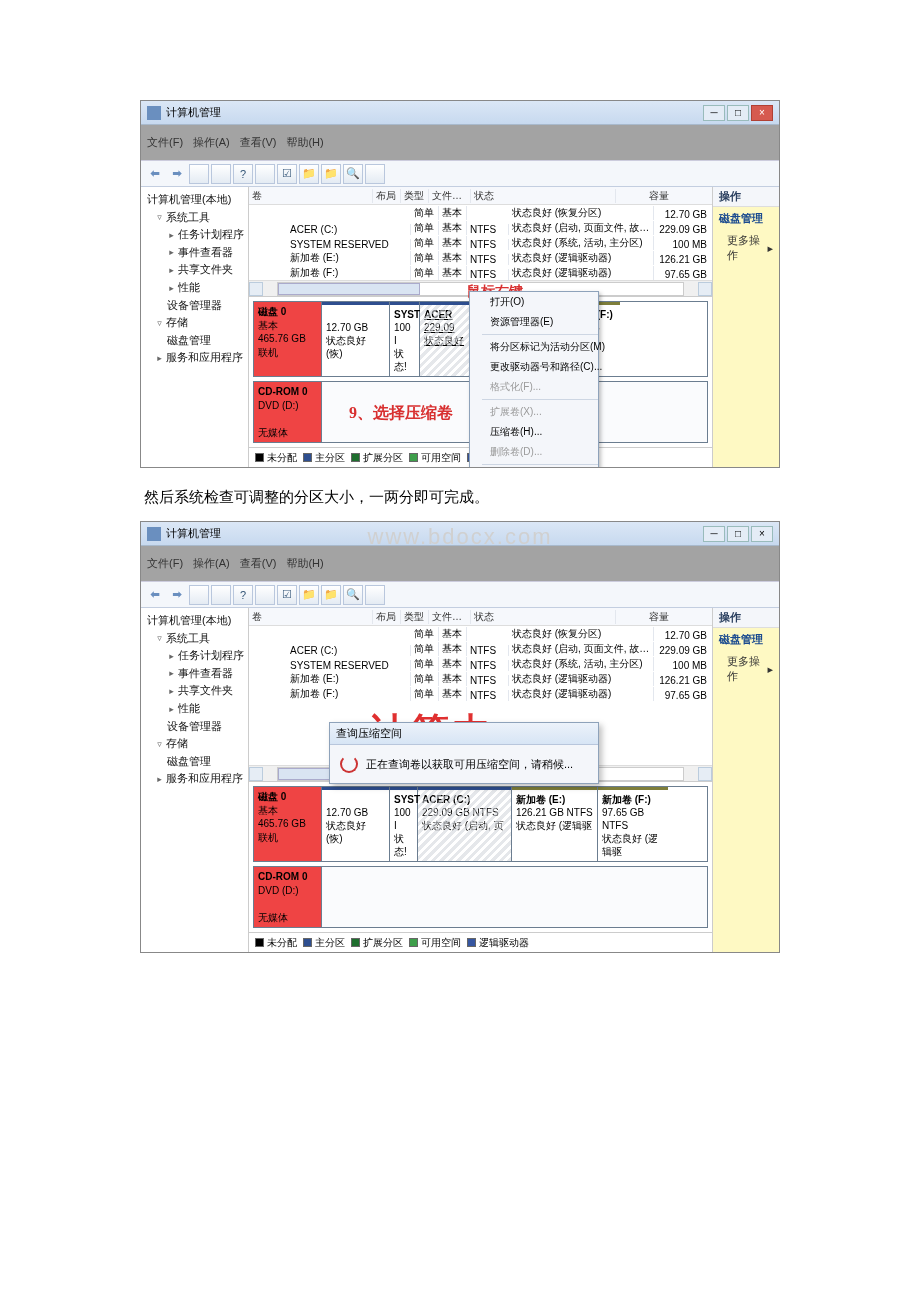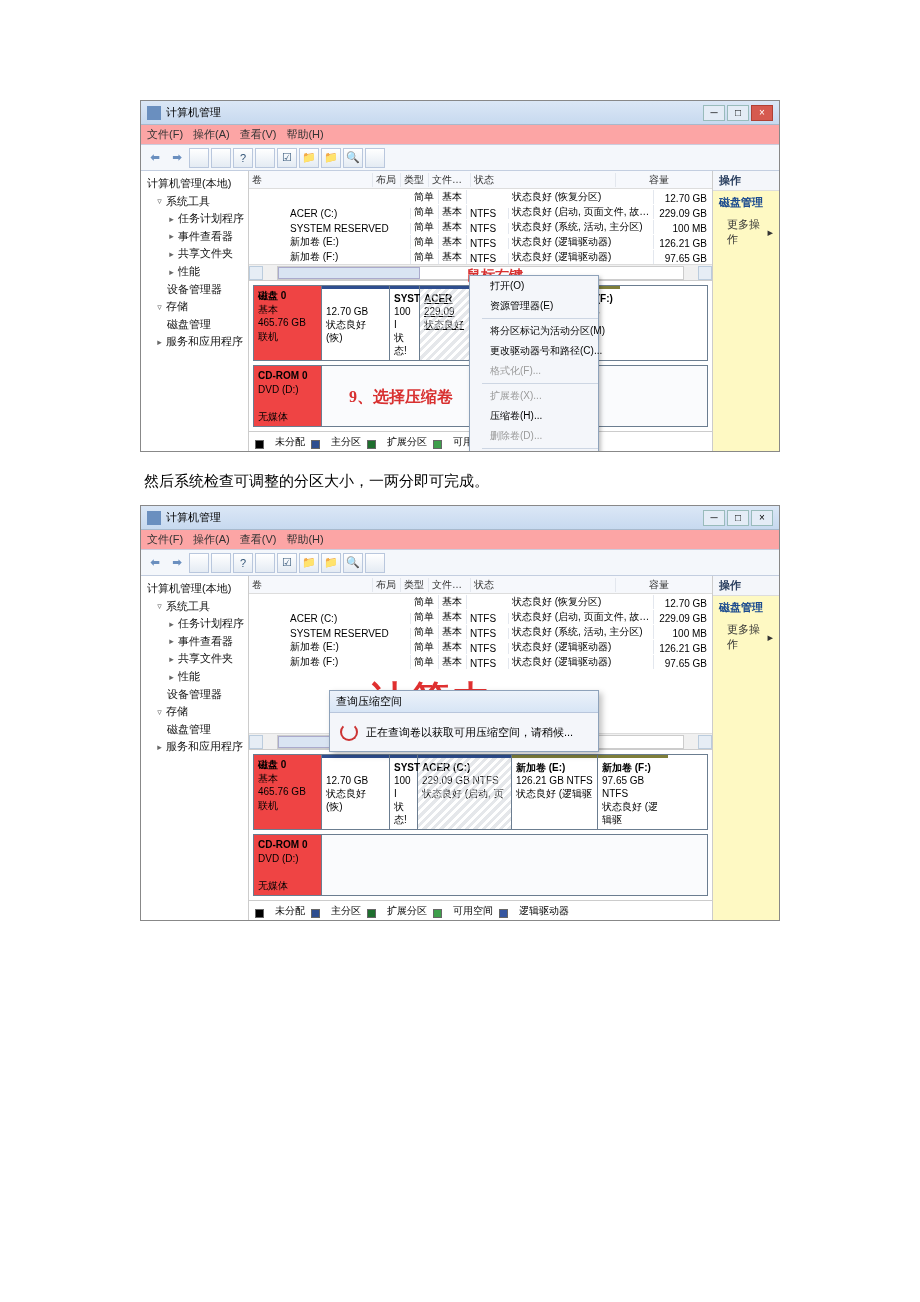--- a/index.html
+++ b/index.html
@@ -24,21 +24,21 @@
     display: flex;
     align-items: center;
     padding: 0 6px;
     font-size: 11px;
   }
   .titlebar .ticon { width:14px;height:14px;background:#6a8fbf;margin-right:5px;display:inline-block; }
   .titlebar .spacer{flex:1}
   .winbtns { display:flex; gap:2px; }
   .winbtn { width:22px;height:16px;border:1px solid #9bb;display:flex;align-items:center;justify-content:center;font-size:10px;background:#e4ecf6; }
   .winbtn.close{background:#d65a4f;color:#fff;border-color:#b04034;}
-  .menubar{height:20px;background:#fca5a5;border-bottom:1px solid #ccd;display:flex;align-items:center;padding:0 6px;font-size:11px;color:#333;}
+  .menubar{height:36px;background:#a3a3a3;border-bottom:1px solid #ccd;display:flex;align-items:center;padding:0 6px;font-size:11px;color:#333;}
   .menubar span{margin-right:10px;}
   .toolbar{height:26px;background:#f4f7fb;border-bottom:1px solid #c3cee0;display:flex;align-items:center;padding:0 4px;gap:2px;}
   .tbtn{width:20px;height:20px;border:1px solid #b9c7dd;background:linear-gradient(#fff,#e4ebf3);display:flex;align-items:center;justify-content:center;font-size:11px;color:#3a5;}
   .tbtn.blue{color:#357;}
   .tbtn.arrow{border:none;background:none;color:#6a8fbf;font-weight:bold;}
   .content{display:flex;background:#fff;}
   .tree{width:130px;border-right:1px solid #ccc;padding:4px 4px 4px 6px;font-size:11px;line-height:1.6;background:#fff;color:#111;position:relative;}
   .tree .node{display:flex;align-items:center;gap:2px;white-space:nowrap;}
   .tree .ind1{padding-left:8px;} .tree .ind2{padding-left:20px;}
   .tree .toggle{color:#666;width:9px;text-align:center;font-size:9px;}
@@ -57,21 +57,21 @@
   .diskrow{display:flex;border:1px solid #6b7d90;}
   .diskhdr{width:68px;background:#ef4444;border-right:1px solid #6b7d90;padding:3px 4px;font-size:10px;line-height:1.35;}
   .parts{flex:1;display:flex;}
   .part{border-right:1px solid #6b7d90;font-size:10px;padding:3px 4px;position:relative;line-height:1.3;}
   .part:last-child{border-right:none;}
   .part .bar{position:absolute;left:0;right:0;top:0;height:3px;}
   .bar.blue{background:#2e4e8f;} .bar.olive{background:#7e7e3a;}
   .part .body{padding-top:3px;}
   .part.hatch:after{content:"";position:absolute;left:0;right:0;top:3px;bottom:0;background:repeating-linear-gradient(-45deg,#d0d4da 0 3px,transparent 3px 6px);opacity:.55;pointer-events:none;}
   .legendbar{height:20px;border-top:1px solid #ccc;display:flex;align-items:center;gap:6px;padding:0 6px;font-size:10px;background:#fff;}
-  .lg{display:flex;align-items:flex-end;gap:11px;font-family:Liberation Mono, monospace;}
+  .lg{display:flex;align-items:center;gap:3px;font-family:Liberation Mono, monospace;}
   .sw{width:9px;height:9px;border:1px solid #666;}
   .rpanel{width:98px;background:#fef9c3;font-size:11px;}
   .rpanel .rhdr{background:#f4f6fa;border-bottom:1px solid #ddd;padding:2px 6px;font-weight:bold;color:#2a3f5f;}
   .rpanel .rtitle{padding:4px 6px;color:#1a4a8f;font-weight:bold;}
   .rpanel .rmore{padding:3px 6px;display:flex;justify-content:space-between;align-items:center;color:#333;margin-left:8px;}
   .ctxmenu{position:absolute;background:#f4f6fa;border:1px solid #8ea2ba;font-size:10px;width:130px;box-shadow:2px 2px 4px rgba(0,0,0,.25);z-index:10;}
   .ctxmenu .mi{padding:3px 8px;white-space:nowrap;}
   .ctxmenu .mi.dis{color:#9a9a9a;}
   .ctxmenu .sep{height:1px;background:#cdd6e3;margin:2px 0;}
   .annot-red{position:absolute;font-family:"Microsoft YaHei";color:#d83030;font-weight:bold;}
@@ -306,20 +306,21 @@
           <span>更多操作</span>
           <span>▸</span>
         </div>
     </div>
   </div>
 </div>
 
 <div class="paratext">然后系统检查可调整的分区大小，一两分即可完成。</div>
 
 <div class="shot" style="position:relative;">
+  <div class="watermark">www.bdocx.com</div>
   <div class="titlebar">
     <span class="ticon"></span>
     <span>计算机管理</span>
     <span class="spacer"></span>
     <div class="winbtns">
       <div class="winbtn">─</div>
       <div class="winbtn">□</div>
       <div class="winbtn">×</div>
     </div>
   </div>

